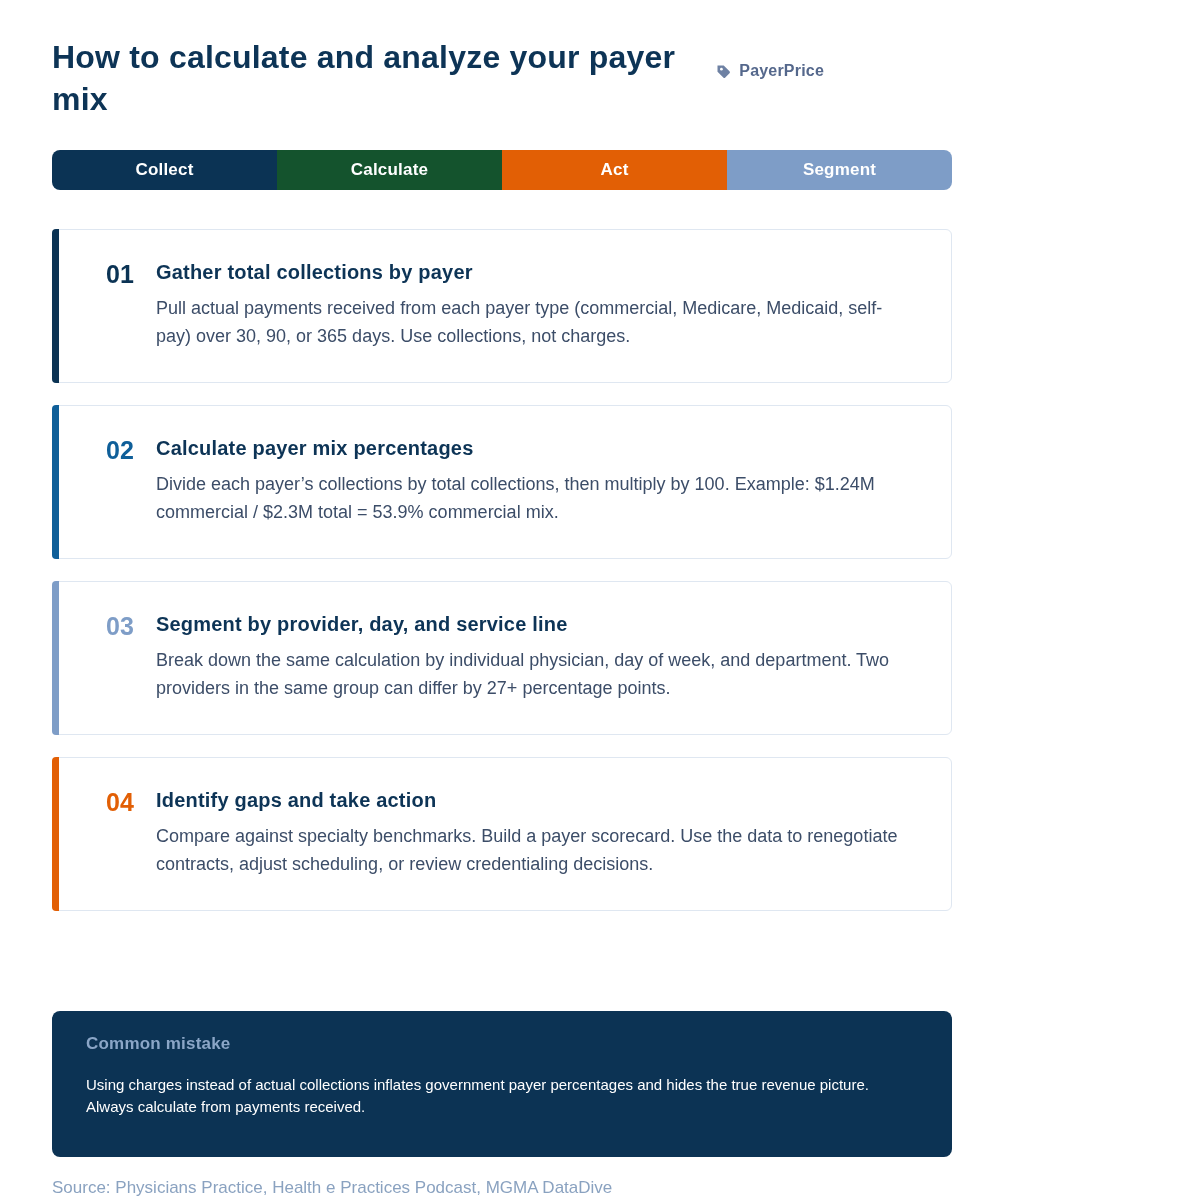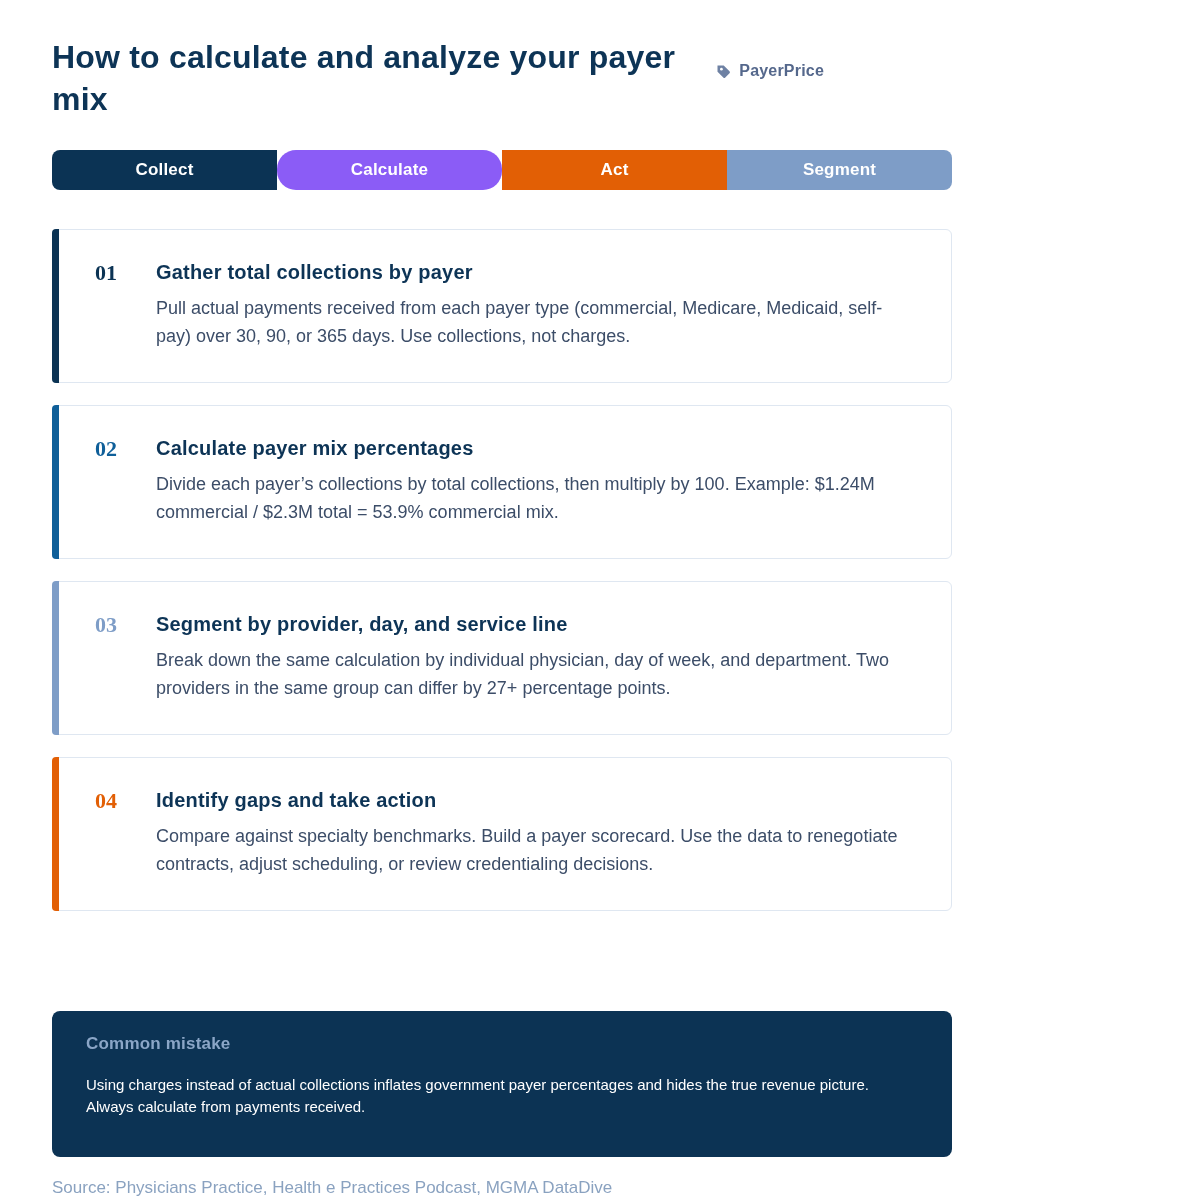--- a/index.html
+++ b/index.html
@@ -79,26 +79,25 @@
   .step-accent {
     position: absolute;
     left: -1px;
     top: -1px;
     bottom: -1px;
     width: 7px;
     border-radius: 4px 0 0 4px;
   }
   .step-number {
     width: 103px;
-    padding-left: 42px;
+    padding-left: 53px;
     flex-shrink: 0;
-    font-size: 22px;
+    font-size: 25px;
     font-weight: 700;
     line-height: 1.1;
-    font-family: Liberation Serif, serif;
   }
   .step-content { flex: 1; }
   .step-title {
     font-size: 20px;
     font-weight: 700;
     color: #0d3456;
     margin-bottom: 11px;
     letter-spacing: 0.2px;
   }
   .step-desc {
@@ -152,21 +151,21 @@
         </svg>
       </span>
       <span class="brand-name">PayerPrice</span>
     </div>
   </div>
 
   <div class="progress-bar">
     <div class="progress-segment" style="background-color: rgb(11, 51, 84);">
       <span>Collect</span>
     </div>
-    <div class="progress-segment" style="background-color: #8b5cf6; border-radius: 19px;">
+    <div class="progress-segment" style="background-color: #14532d;">
       <span>Calculate</span>
     </div>
     <div class="progress-segment" style="background-color: rgb(226, 95, 5);">
       <span>Act</span>
     </div>
     <div class="progress-segment" style="background-color: rgb(126, 157, 199);">
       <span>Segment</span>
     </div>
   </div>
 

